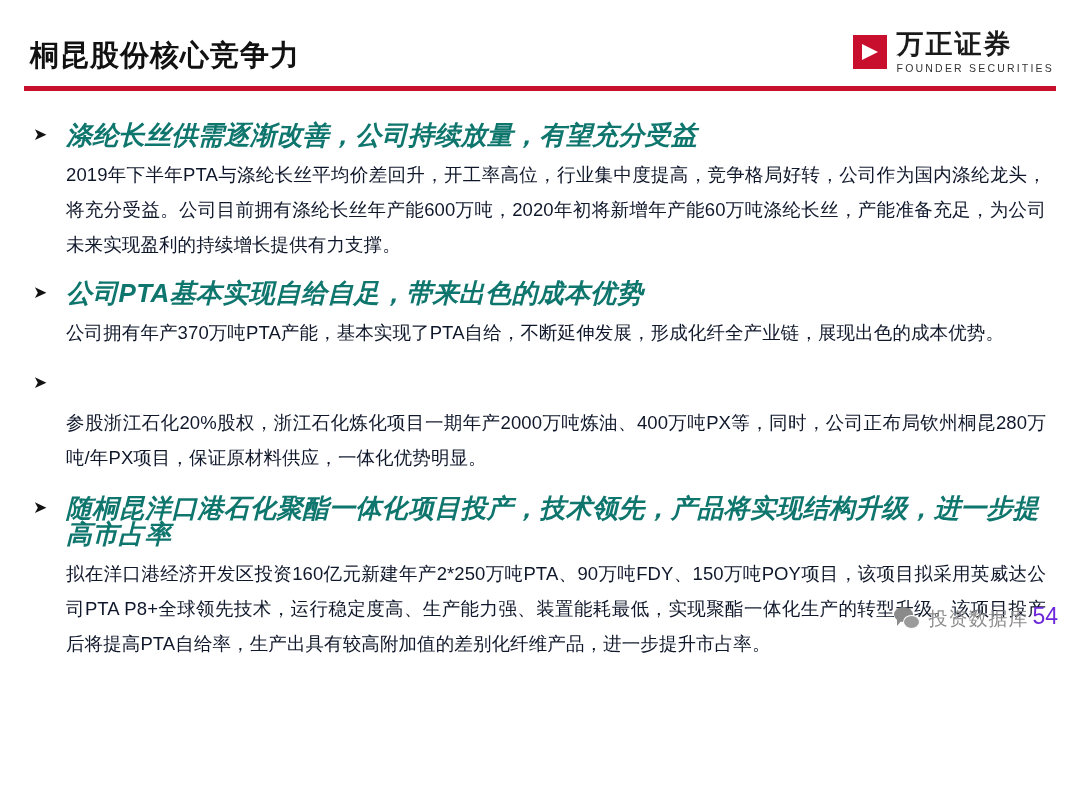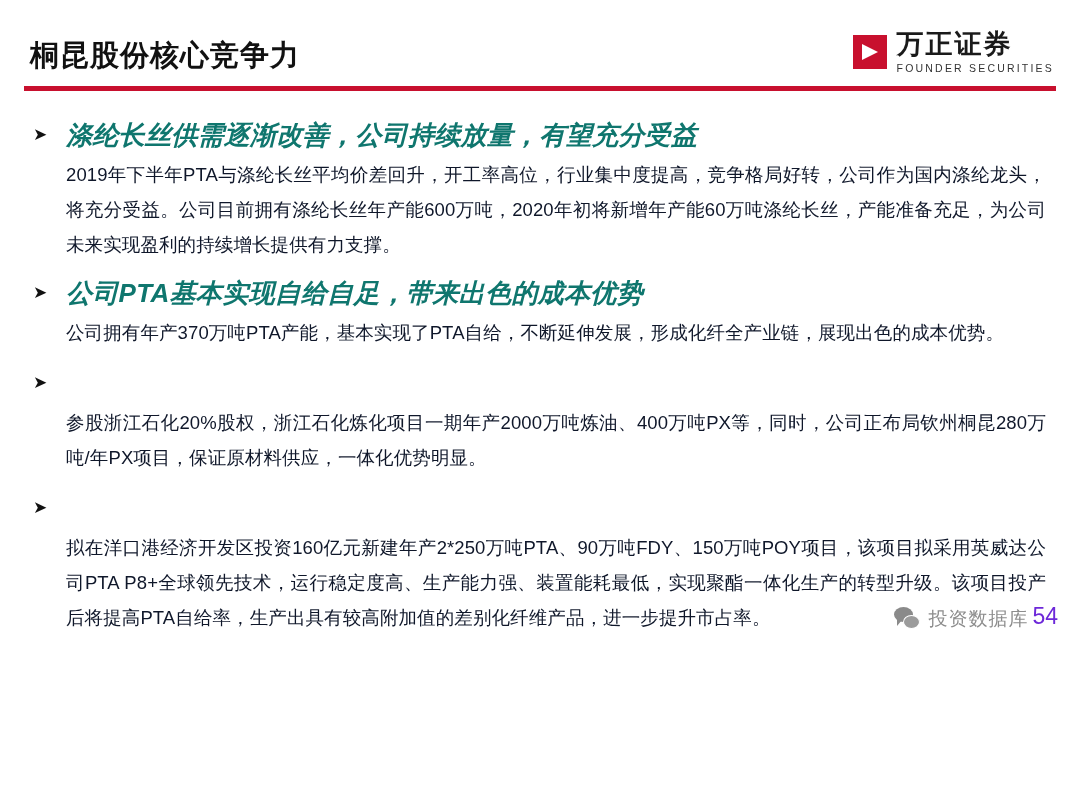--- a/index.html
+++ b/index.html
@@ -234,20 +234,21 @@
     <div class="block b3">
       <div class="bullet-head">
         <span class="bullet-mark">➤</span>
       </div>
       <div class="para">参股浙江石化20%股权，浙江石化炼化项目一期年产2000万吨炼油、400万吨PX等，同时，公司正布局钦州桐昆280万吨/年PX项目，保证原材料供应，一体化优势明显。</div>
     </div>
 
     <div class="block b4">
       <div class="bullet-head">
         <span class="bullet-mark">➤</span>
+        <span class="bullet-title">随桐昆洋口港石化聚酯一体化项目投产，技术领先，产品将实现结构升级，进一步提高市占率</span>
       </div>
       <div class="para">拟在洋口港经济开发区投资160亿元新建年产2*250万吨PTA、90万吨FDY、150万吨POY项目，该项目拟采用英威达公司PTA P8+全球领先技术，运行稳定度高、生产能力强、装置能耗最低，实现聚酯一体化生产的转型升级。该项目投产后将提高PTA自给率，生产出具有较高附加值的差别化纤维产品，进一步提升市占率。</div>
     </div>
 
   </div>
 
   <div class="footer">
     <div class="wechat-icon">
       <div class="b-big"></div>
       <div class="b-small"></div>

